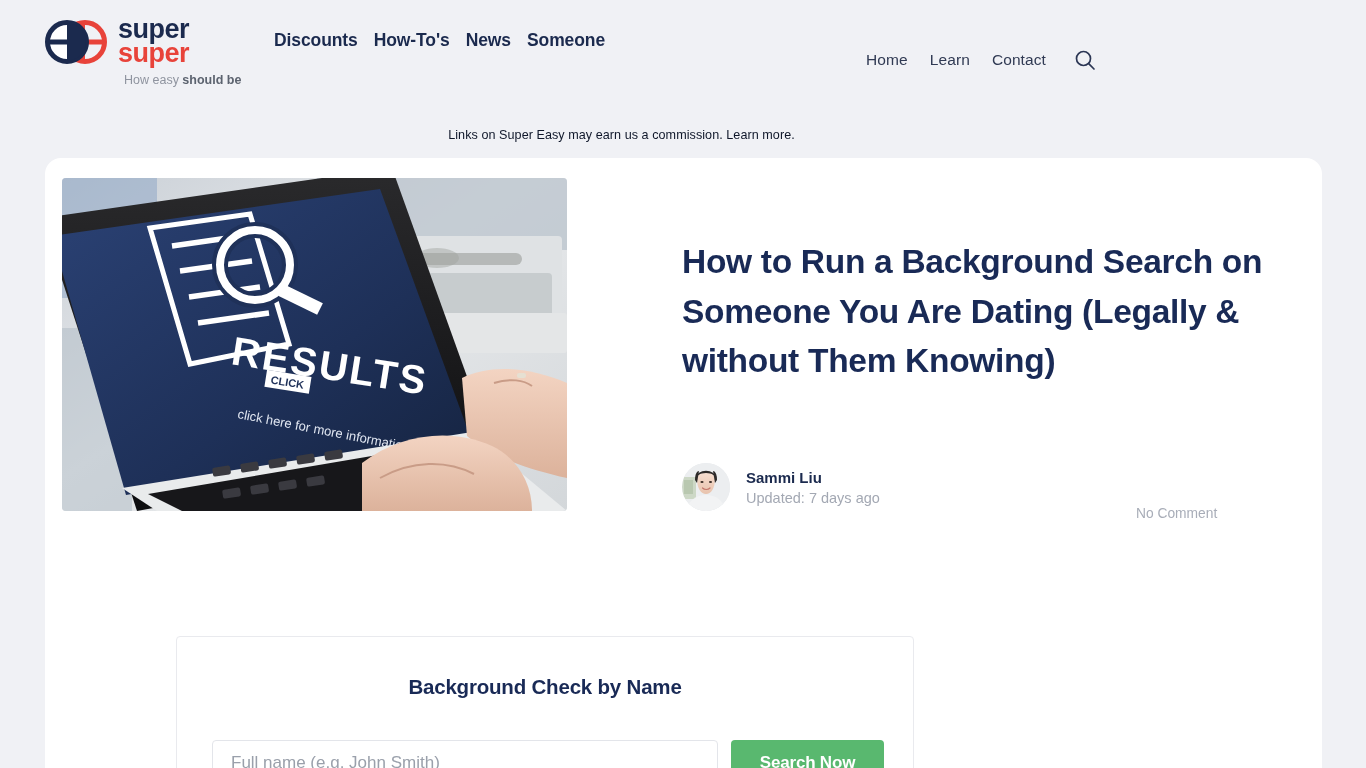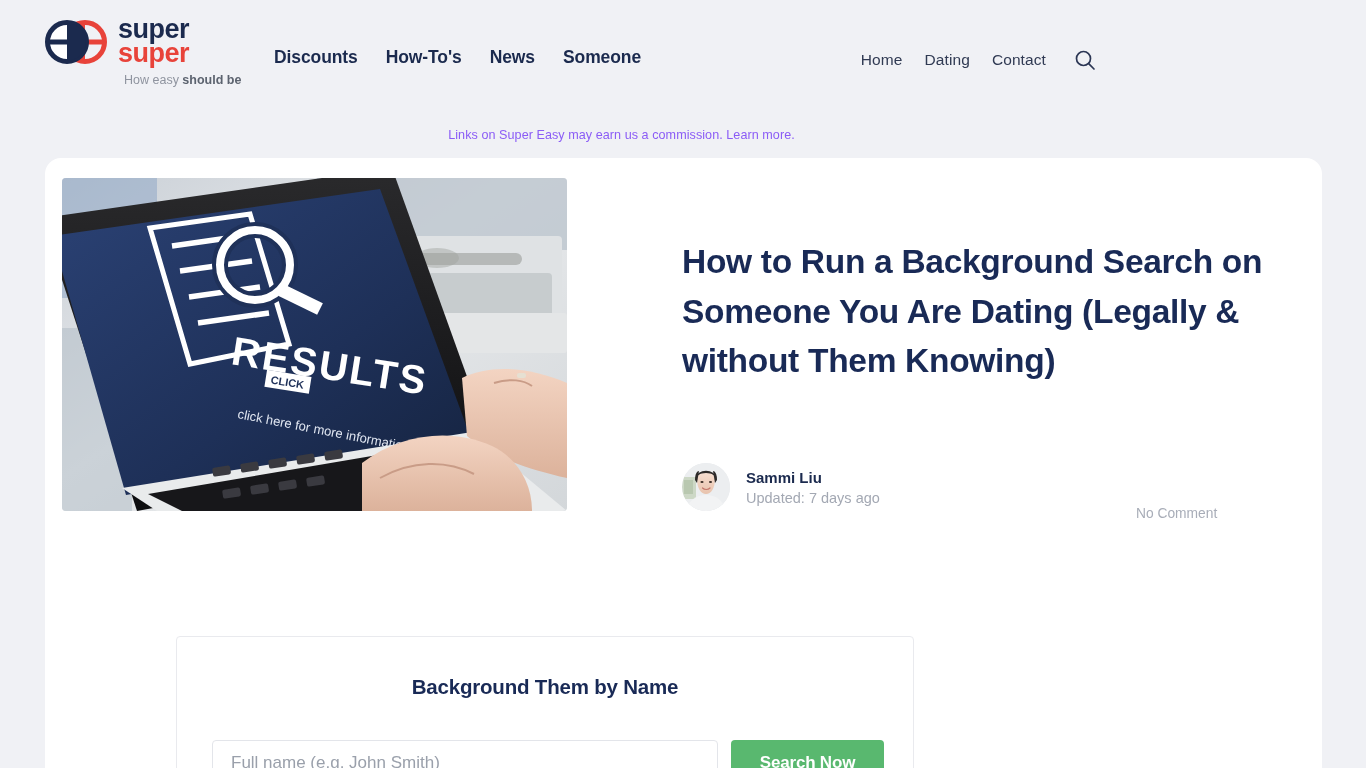--- a/index.html
+++ b/index.html
@@ -32,22 +32,22 @@
     display: block; font-size: 27px; font-weight: 700; letter-spacing: -0.5px;
     color: #e8433a;
   }
   .logo-tagline {
     margin-top: 7px; margin-left: 82px;
     font-size: 12.5px; color: #8f949f; white-space: nowrap;
   }
   .logo-tagline b { color: #5c636f; font-weight: 700; }
 
   .nav-main {
-    position: absolute; left: 274px; top: 47px;
-    display: flex; gap: 28px; align-items: center;
+    position: absolute; left: 274px; top: 30px;
+    display: flex; gap: 16px; align-items: center;
   }
   .nav-main a {
     font-size: 17.5px; font-weight: 700; color: #1b2a4e;
     text-decoration: none; letter-spacing: -0.1px; white-space: nowrap;
   }
   .nav-right {
     position: absolute; right: 38px; top: 47px;
     display: flex; gap: 22px; align-items: center;
   }
   .nav-right a {
@@ -55,21 +55,21 @@
     white-space: nowrap; letter-spacing: 0.1px;
   }
   .search-btn {
     display: flex; align-items: center; justify-content: center;
     width: 26px; height: 26px; margin-left: 4px; background: none;
     border: none; cursor: pointer; padding: 0;
   }
 
   .disclosure {
     position: absolute; top: 128px; left: 0; width: 1243px;
-    text-align: center; font-size: 12.6px; color: #8b5cf6;
+    text-align: center; font-size: 12.6px; color: #0f172a;
     letter-spacing: 0.05px;
   }
 
   
   .card {
     position: absolute; left: 45px; top: 158px;
     width: 1277px; height: 640px;
     background: #ffffff; border-radius: 16px;
     overflow: hidden;
   }
@@ -169,21 +169,21 @@
 
     <nav class="nav-main">
       <a href="#">Discounts</a>
       <a href="#">How-To's</a>
       <a href="#">News</a>
       <a href="#">Someone</a>
     </nav>
 
     <nav class="nav-right">
       <a href="#">Home</a>
-      <a href="#">Dating</a>
+      <a href="#">Learn</a>
       <a href="#">Contact</a>
       <button class="search-btn" aria-label="Search">
         <svg width="22" height="22" viewBox="0 0 22 22" xmlns="http://www.w3.org/2000/svg">
           <circle cx="9.5" cy="9.5" r="7" fill="none" stroke="#2b3654" stroke-width="1.7"></circle>
           <path d="M14.7 14.7 L20 20" stroke="#2b3654" stroke-width="1.7" stroke-linecap="round"></path>
         </svg>
       </button>
     </nav>
   </div>
 
@@ -318,21 +318,21 @@
       </div>
       <div class="byline-text">
         <div class="author-name">Sammi Liu</div>
         <div class="updated">Updated: 7 days ago</div>
       </div>
     </div>
 
     <div class="comment-count">No Comment</div>
 
     <div class="bg-form">
-      <div class="bg-form-title">Background Them by Name</div>
+      <div class="bg-form-title">Background Check by Name</div>
       <div class="bg-form-row">
         <input class="bg-input" type="text" placeholder="Full name (e.g. John Smith)" style="">
         <button class="bg-submit">Search Now</button>
       </div>
     </div>
 
   </div>
 </div>
 
 </body></html>

